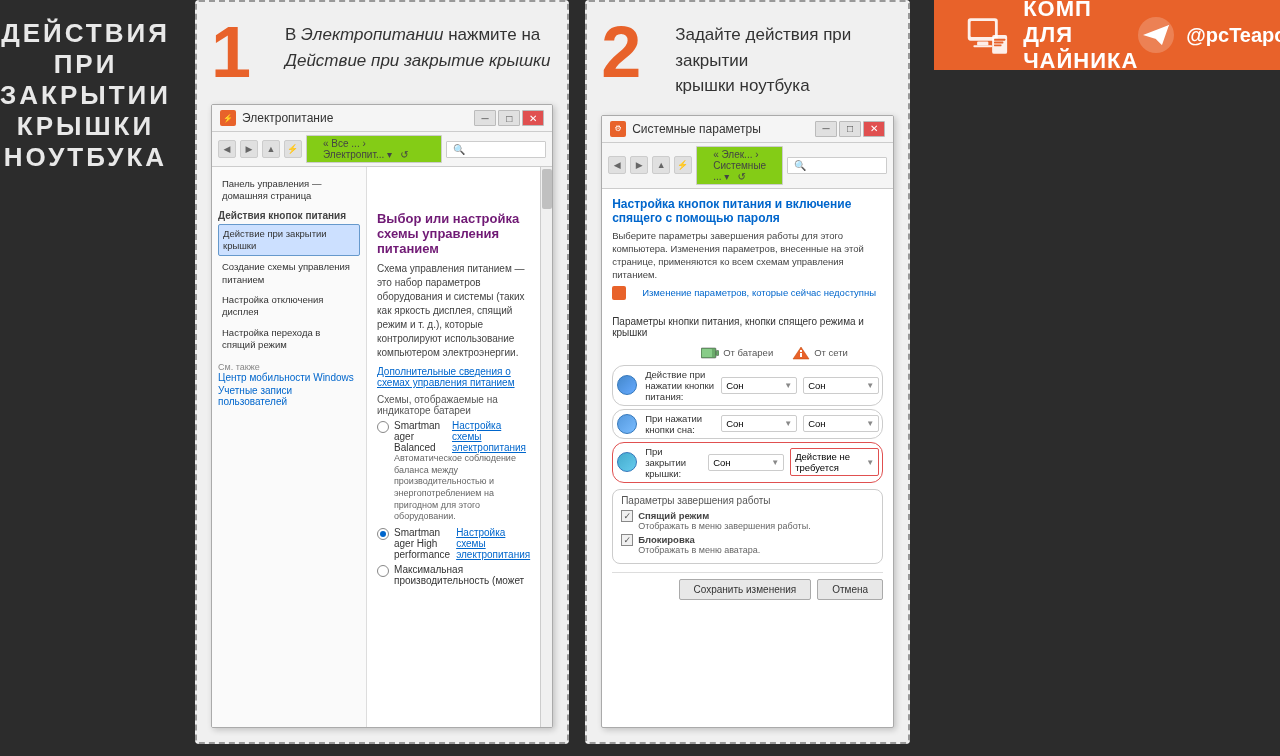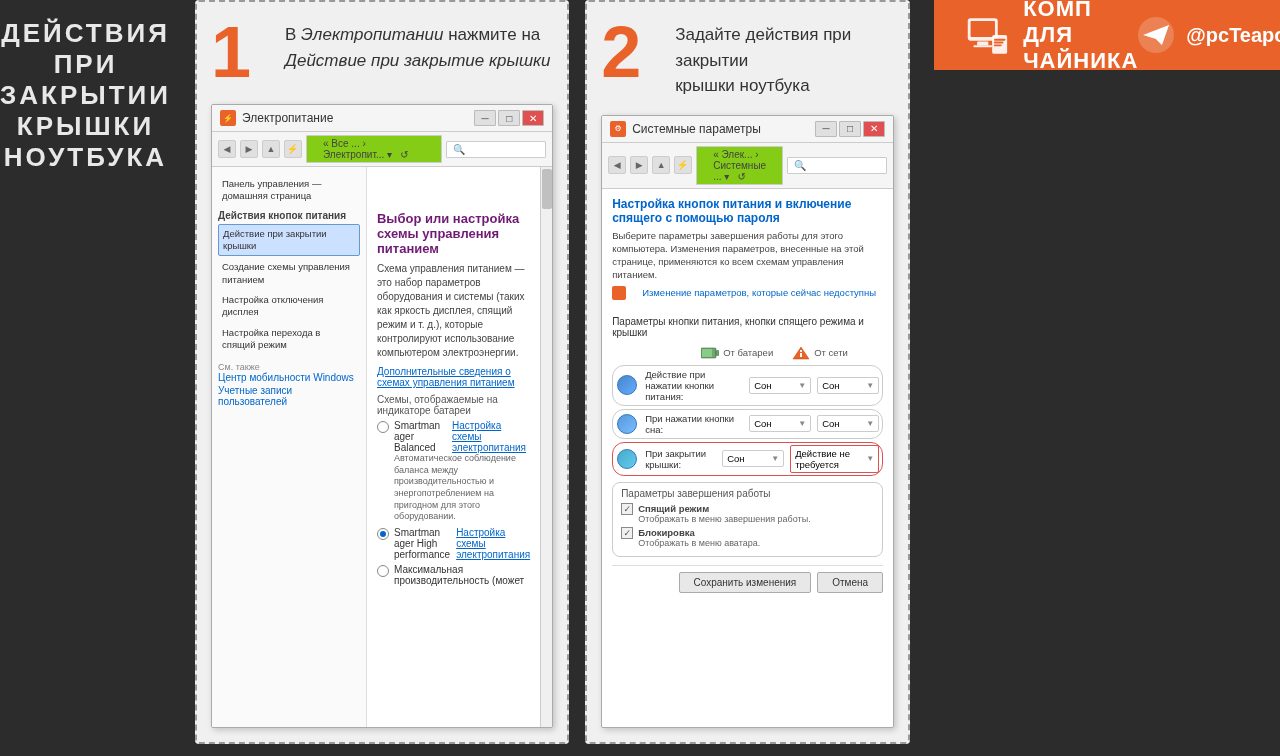--- a/index.html
+++ b/index.html
@@ -409,21 +409,21 @@
     }
 
     .params-row-label {
       flex: 1;
       padding: 3px 4px;
       font-size: 9.5px;
       color: #333;
     }
 
     .params-row-select {
-      width: 62px;
+      width: 76px;
       background: white;
       border: 1px solid #ccc;
       border-radius: 2px;
       padding: 2px 4px;
       font-size: 9.5px;
       display: flex;
       align-items: center;
       justify-content: space-between;
       margin: 2px 3px;
     }

